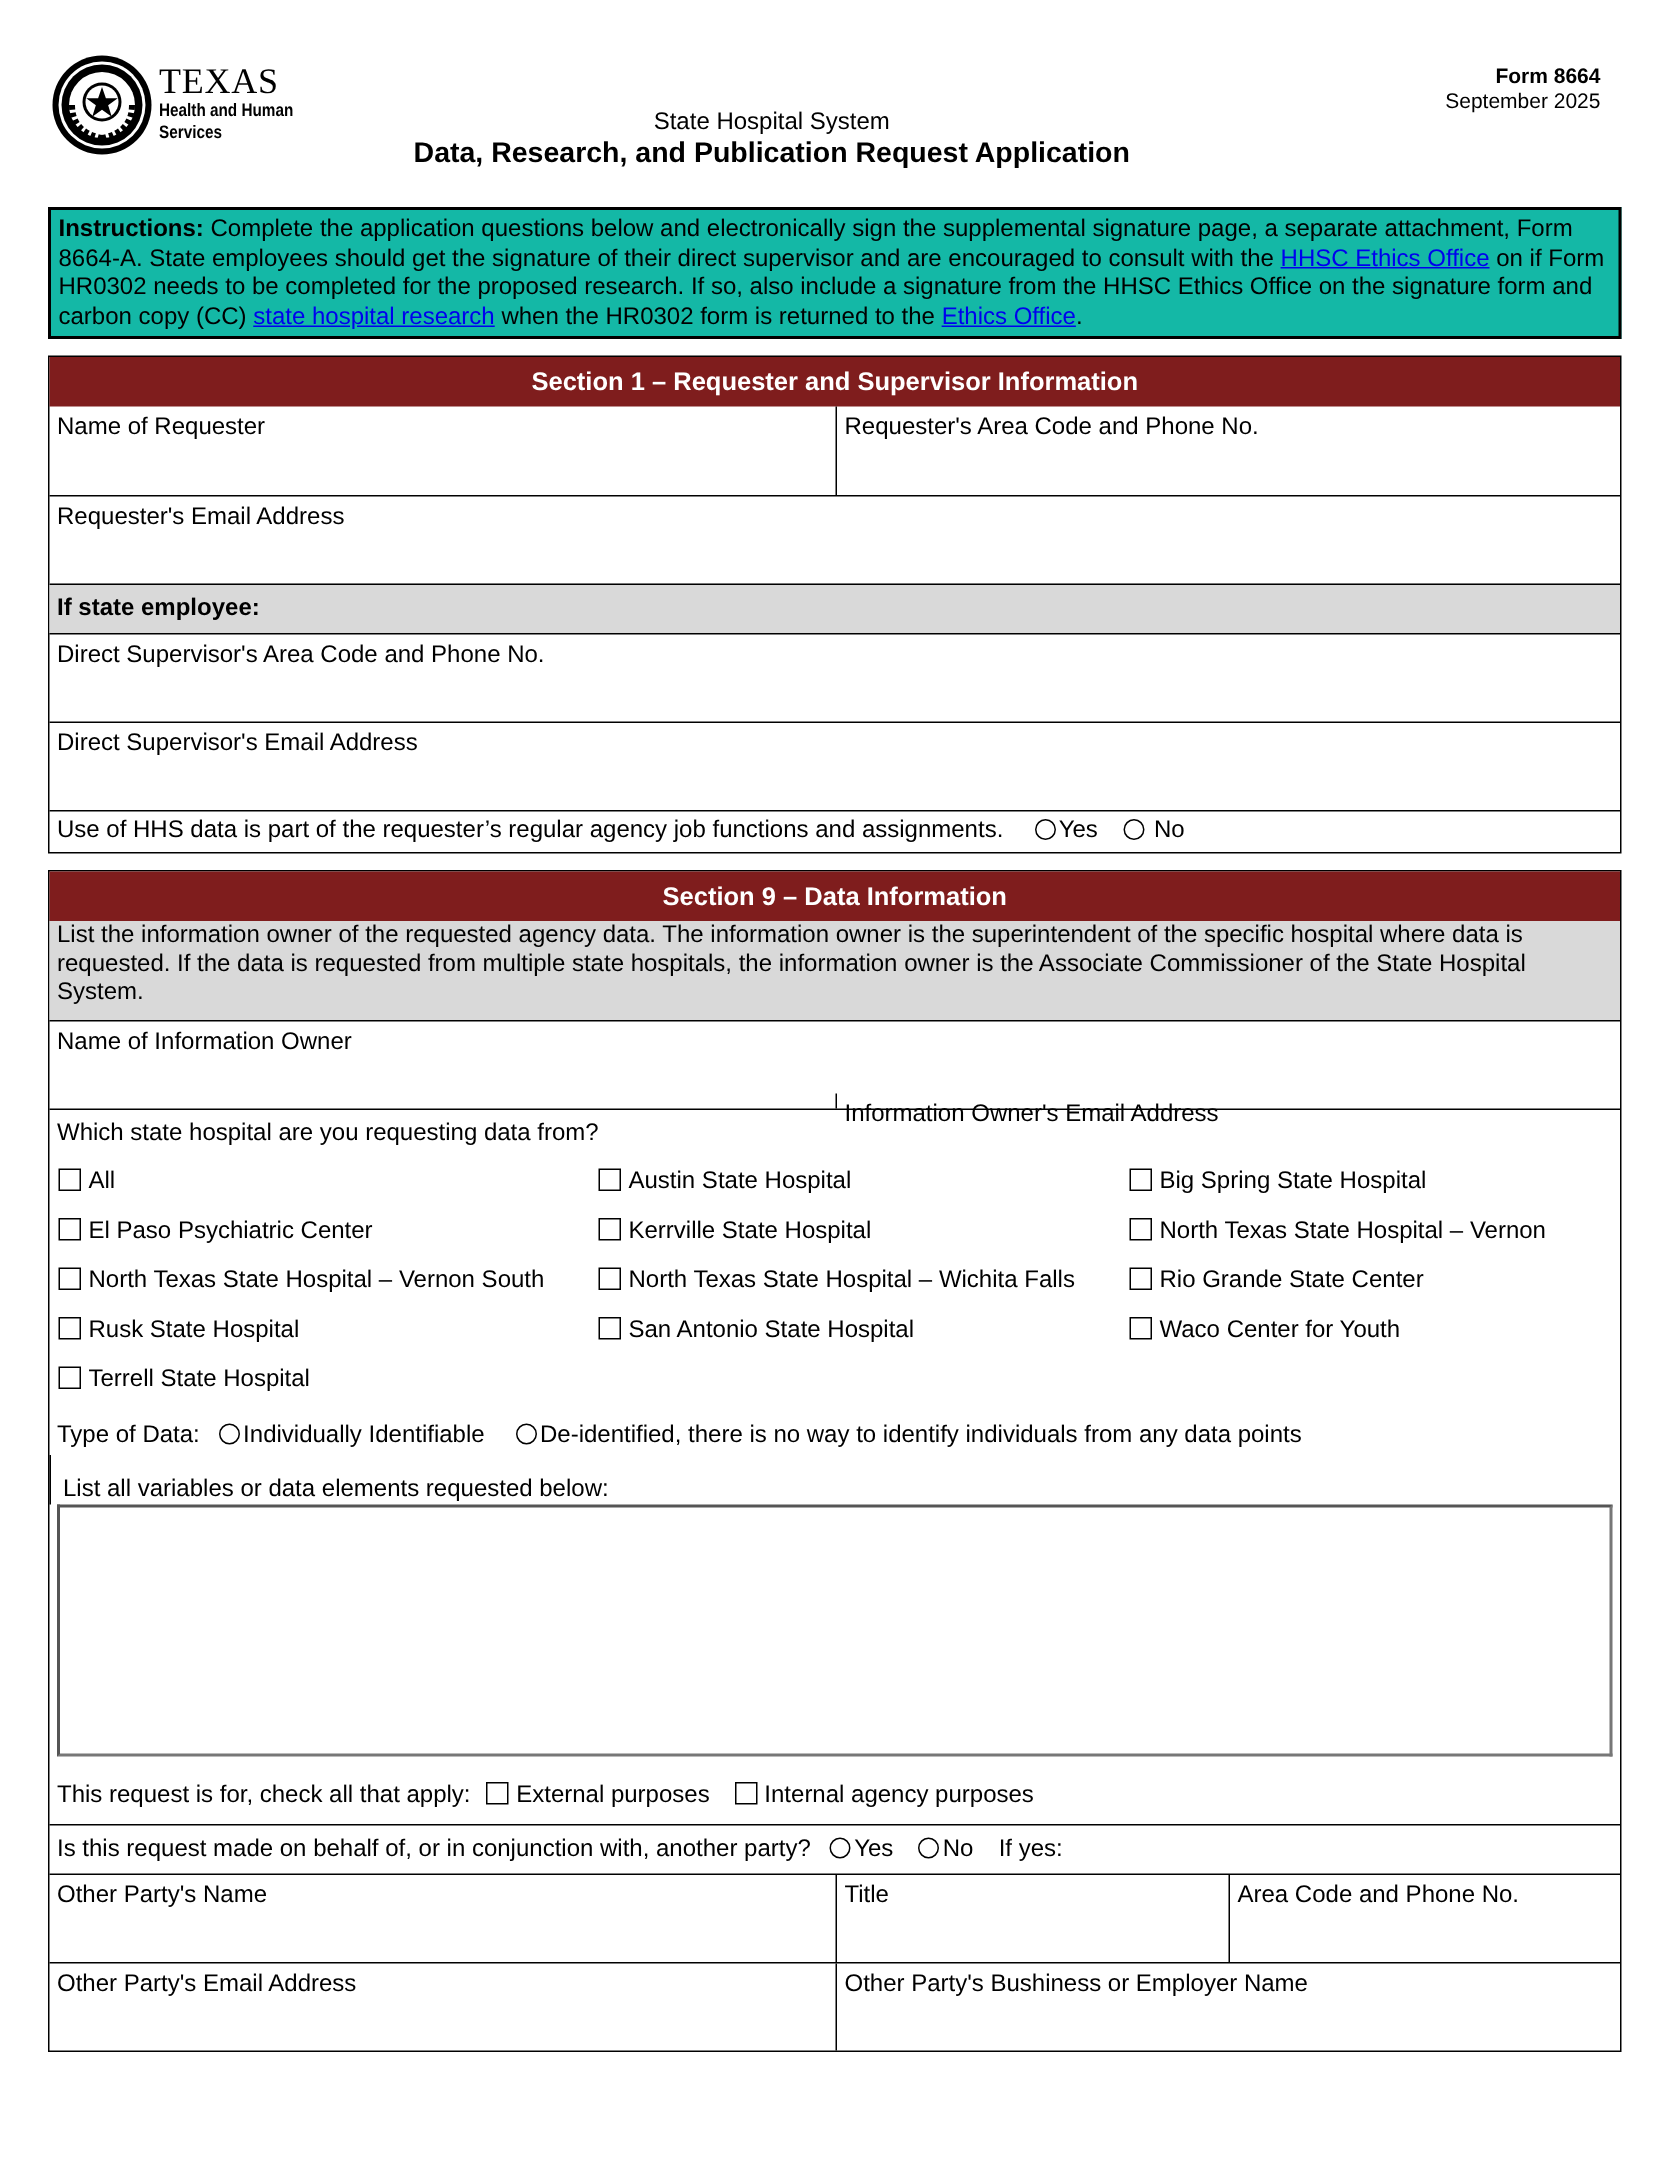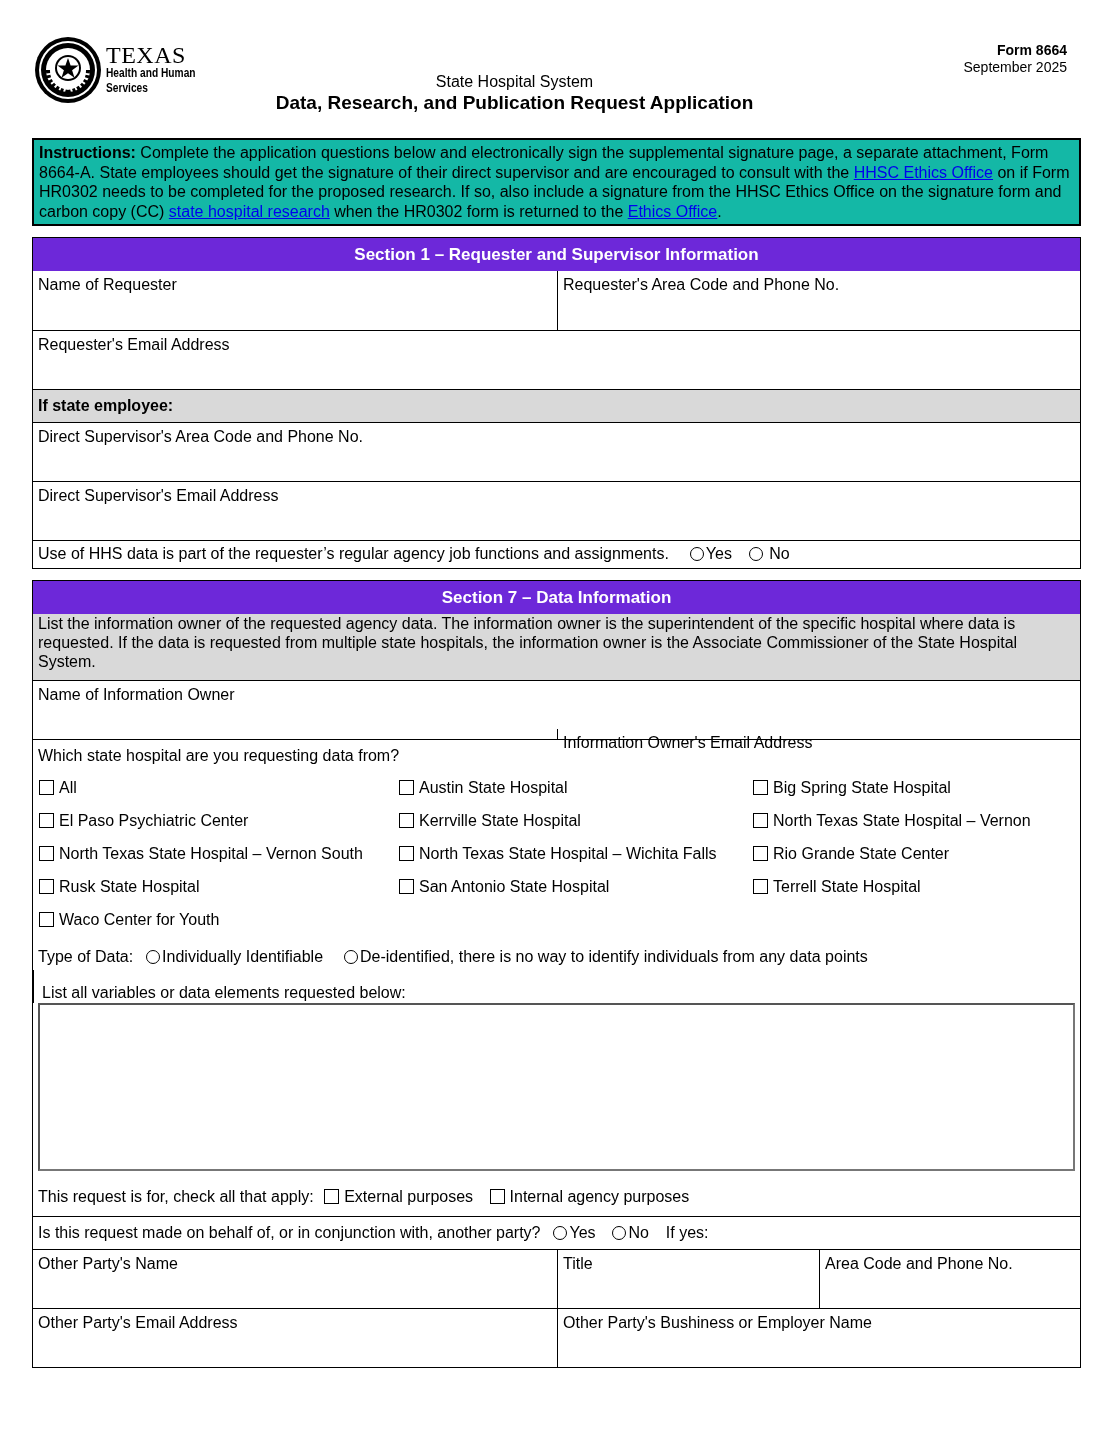--- a/index.html
+++ b/index.html
@@ -17,21 +17,21 @@
 
   .title-block { position: absolute; left: 0; width: 1029px; top: 72px; text-align: center; }
   .title-sub { font-size: 16px; line-height: 19px; }
   .title-main { font-size: 19px; font-weight: bold; line-height: 24px; }
 
   .instructions { position: absolute; left: 32px; top: 138px; width: 1049px; height: 88px; border: 2px solid #000; background: #14b8a6; padding: 3px 5px; font-size: 16px; line-height: 19.5px; }
   .instructions b { font-weight: bold; }
   a.lnk { color: #0000ee; text-decoration: underline; }
 
   .section { position: absolute; left: 32px; width: 1049px; border: 1px solid #000; }
-  .sec-head { background: #6d28d9; color: #fff; font-weight: bold; text-align: center; font-size: 17px; height: 33px; line-height: 33px; }
+  .sec-head { background: #7f1d1d; color: #fff; font-weight: bold; text-align: center; font-size: 17px; height: 33px; line-height: 33px; }
   .row { display: flex; border-top: 1px solid #000; }
   .row.first { border-top: none; }
   .cell { padding: 4px 5px; font-size: 16px; line-height: 19px; }
   .cell + .cell { border-left: 1px solid #000; }
   .grey { background: #d9d9d9; }
 
   .radio { display: inline-block; width: 14px; height: 14px; border: 1px solid #000; border-radius: 50%; vertical-align: -2px; margin-right: 2px; }
   .cbox { display: inline-block; width: 15px; height: 15px; border: 1px solid #000; vertical-align: -2px; margin-right: 5px; }
 
   .hosp-grid { display: grid; grid-template-columns: 360px 354px 320px; row-gap: 0; padding-left: 6px; }
@@ -95,21 +95,21 @@
       <span>Use of HHS data is part of the requester’s regular agency job functions and assignments.</span>
       <span style="display:inline-block; width:12px;"></span>
       <span class="radio"></span><span>Yes</span>
       <span style="display:inline-block; width:8px;"></span>
       <span class="radio"></span> <span>No</span>
     </div>
   </div>
 </div>
 
 <div class="section" style="top:580px;">
-  <div class="sec-head">Section 7 – Data Information</div>
+  <div class="sec-head">Section 9 – Data Information</div>
   <div class="row first grey" style="height:66px;">
     <div class="cell" style="padding-top:0;">List the information owner of the requested agency data. The information owner is the superintendent of the specific hospital where data is requested. If the data is requested from multiple state hospitals, the information owner is the Associate Commissioner of the State Hospital System.</div>
   </div>
   <div class="row" style="height:59px;">
     <div class="cell" style="width:524px;"><span>Name of Information Owner</span></div>
     <div class="cell" style="flex:1;margin-top:48px;"><span>Information Owner's Email Address</span></div>
   </div>
   <div class="row" style="display:block; height:477px;">
     <div class="cell" style="padding-top:6px;">Which state hospital are you requesting data from?</div>
     <div class="hosp-grid" style="margin-top:2px;">
@@ -117,22 +117,22 @@
       <div class="hosp-item"><span class="cbox"></span><span>Austin State Hospital</span></div>
       <div class="hosp-item"><span class="cbox"></span><span>Big Spring State Hospital</span></div>
       <div class="hosp-item"><span class="cbox"></span><span>El Paso Psychiatric Center</span></div>
       <div class="hosp-item"><span class="cbox"></span><span>Kerrville State Hospital</span></div>
       <div class="hosp-item"><span class="cbox"></span><span>North Texas State Hospital – Vernon</span></div>
       <div class="hosp-item"><span class="cbox"></span><span>North Texas State Hospital – Vernon South</span></div>
       <div class="hosp-item"><span class="cbox"></span><span>North Texas State Hospital – Wichita Falls</span></div>
       <div class="hosp-item"><span class="cbox"></span><span>Rio Grande State Center</span></div>
       <div class="hosp-item"><span class="cbox"></span><span>Rusk State Hospital</span></div>
       <div class="hosp-item"><span class="cbox"></span><span>San Antonio State Hospital</span></div>
+      <div class="hosp-item"><span class="cbox"></span><span>Waco Center for Youth</span></div>
       <div class="hosp-item"><span class="cbox"></span><span>Terrell State Hospital</span></div>
-      <div class="hosp-item"><span class="cbox"></span><span>Waco Center for Youth</span></div>
     </div>
     <div class="cell" style="padding-top:11px;">
       <span>Type of Data:</span>
       <span style="display:inline-block; width:4px;"></span>
       <span class="radio"></span><span>Individually Identifiable</span>
       <span style="display:inline-block; width:12px;"></span>
       <span class="radio"></span><span>De-identified, there is no way to identify individuals from any data points</span>
     </div>
     <div class="cell" style="padding:13px 8px 1px 8px;">List all variables or data elements requested below:</div>
     <div class="textarea-box"></div>

